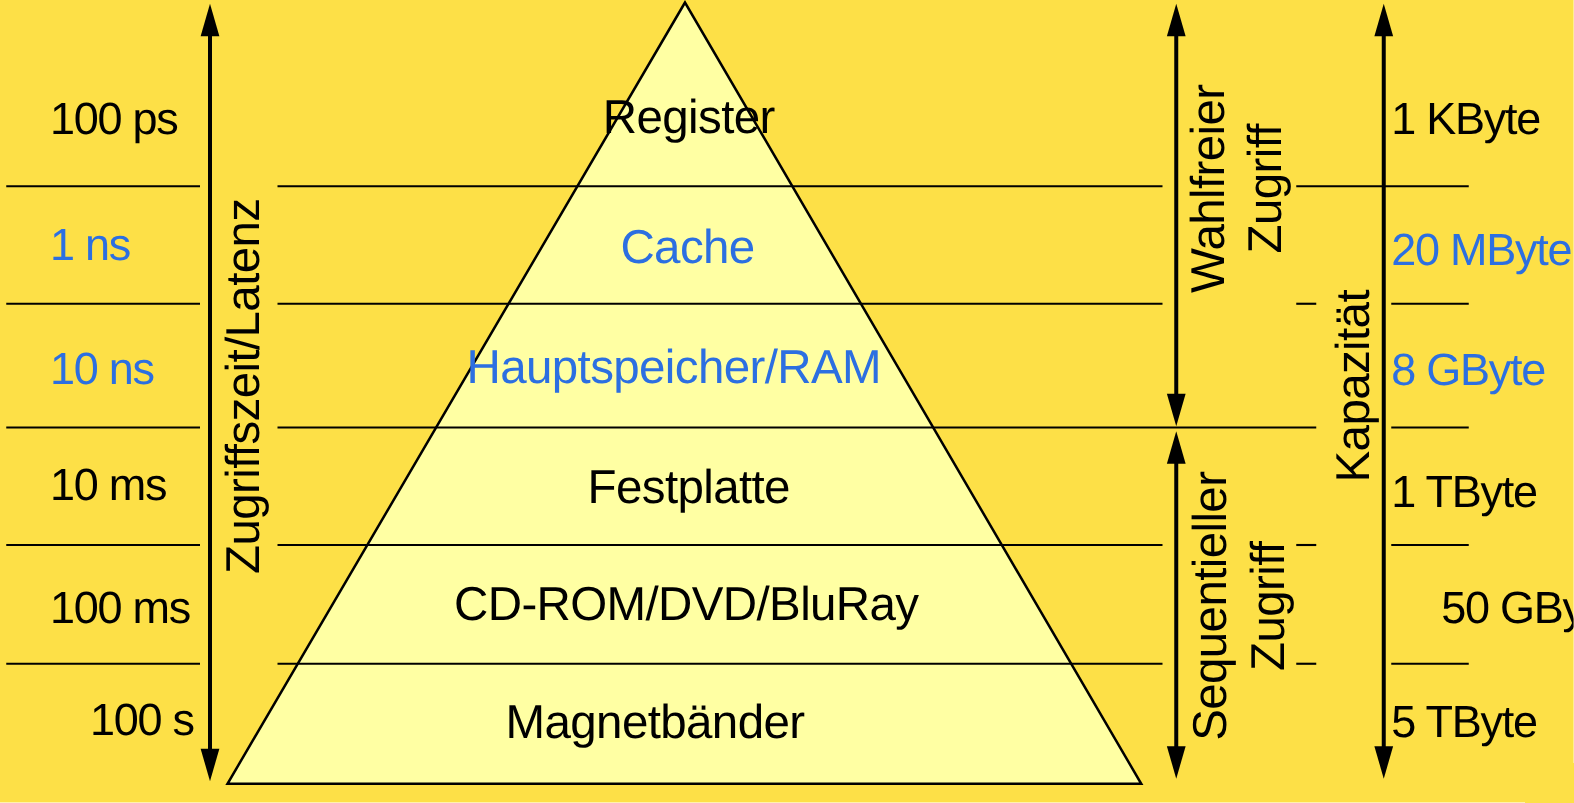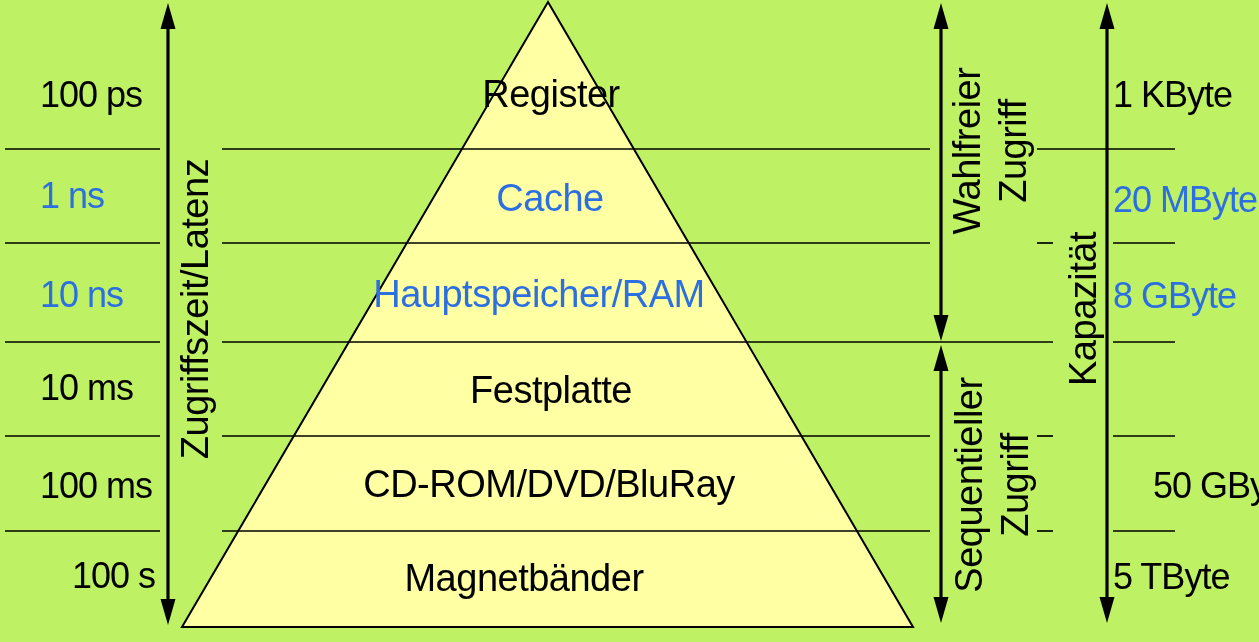--- a/index.html
+++ b/index.html
@@ -1,19 +1,19 @@
 <!DOCTYPE html>
 <html style="--pyramid-fill: #FFFFA3; --emphasis: #2C6FE1;"><head>
 <meta charset="utf-8">
 <style>
   html,body{margin:0;padding:0;background:#ffffff;}
   #stage{
     position:relative;
     width:1259px;height:642px;
-    background:#bef264;
+    background:#fde047;
     overflow:hidden;
     font-family:"Liberation Sans","DejaVu Sans",sans-serif;
     color:#000;
   }
   #shapes{position:absolute;left:0;top:0;width:1259px;height:642px;}
   .lbl{
     position:absolute;
     white-space:nowrap;
     font-size:38px;
     letter-spacing:-0.5px;
@@ -105,20 +105,21 @@
   <div class="lbl name" style="left:551px;top:95px;">Register</div>
   <div class="lbl name em" style="left:539px;top:295px;">Hauptspeicher/RAM</div>
   <div class="lbl name em" style="left:550px;top:199px;">Cache</div>
   <div class="lbl name" style="left:551px;top:391px;">Festplatte</div>
   <div class="lbl name" style="left:549px;top:485px;">CD-ROM/DVD/BluRay</div>
   <div class="lbl name" style="left:524px;top:579px;">Magnetbänder</div>
 
   <div class="lbl side cap" style="top:95px;">1 KByte</div>
   <div class="lbl side cap em" style="top:200px;">20 MByte</div>
   <div class="lbl side cap em" style="top:296px;">8 GByte</div>
+  <div class="lbl side cap" style="top:393px;">1 TByte</div>
   <div class="lbl side cap" style="top:486px;margin-left:40px;">50 GByte</div>
   <div class="lbl side cap" style="top:577px;">5 TByte</div>
 
   <div class="rot" style="left:195px;top:309px;">Zugriffszeit/Latenz</div>
 
   <div class="rot" style="left:990px;top:151px;">
     <span>Wahlfreier</span>
     <span>Zugriff</span>
   </div>
 

